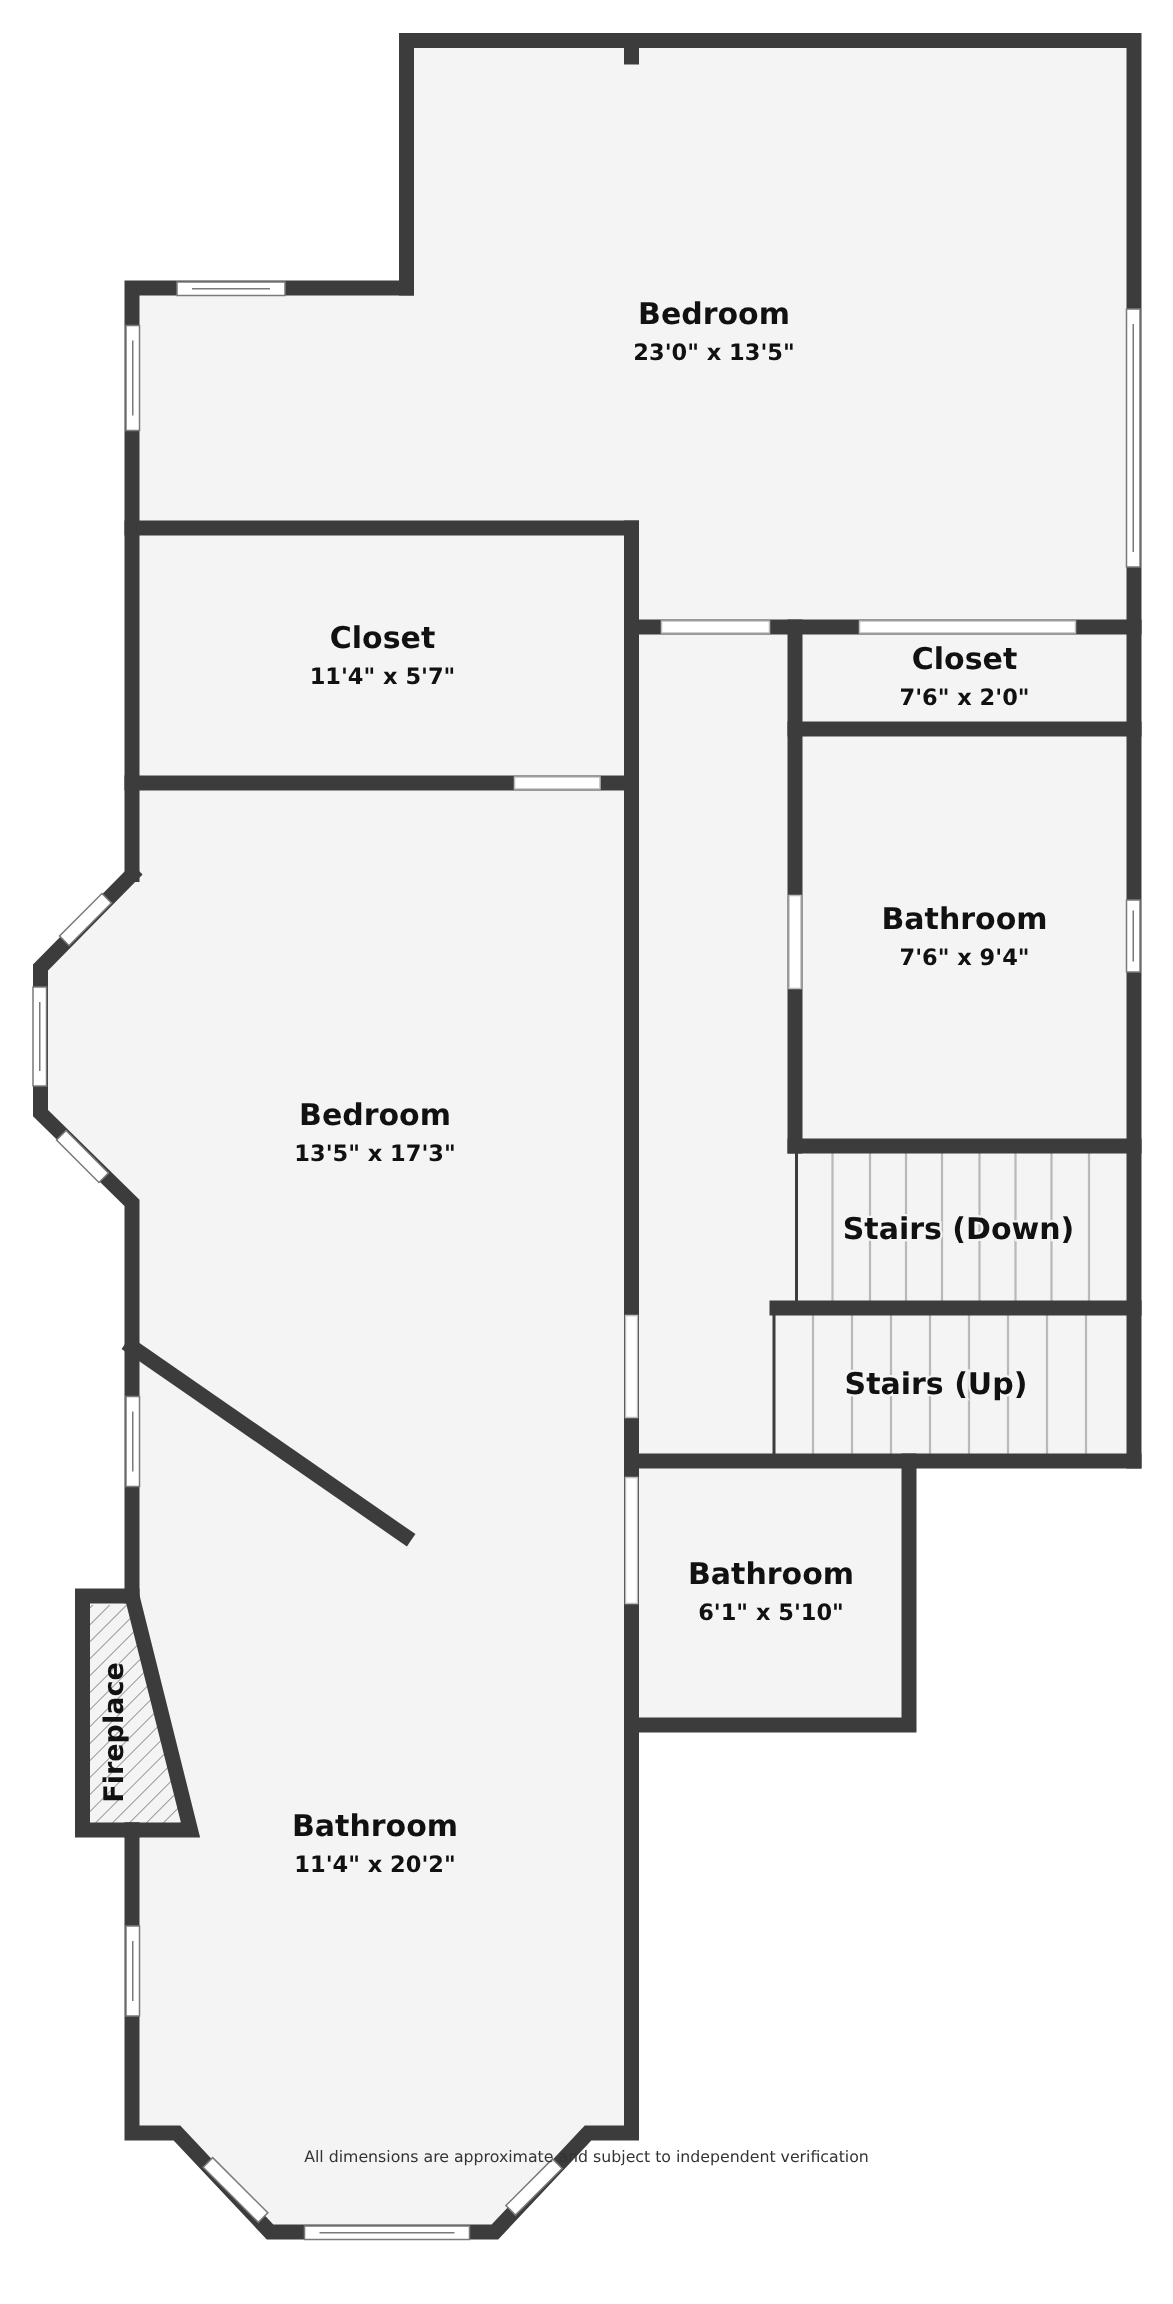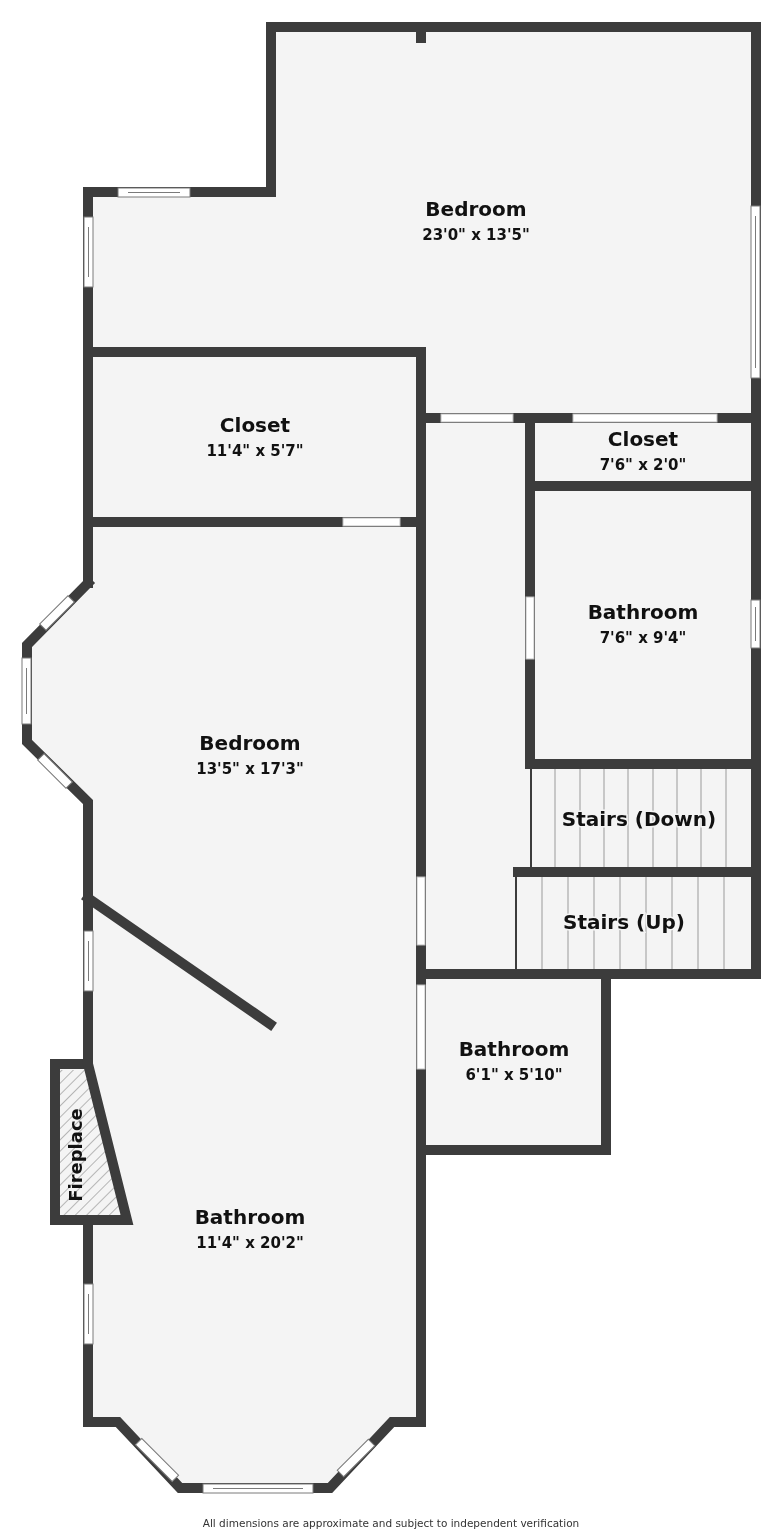--- a/index.html
+++ b/index.html
@@ -1,21 +1,21 @@
 <!DOCTYPE html>
 <html><head>
   <meta charset="utf-8">
   <style>
     html, body { margin: 0; padding: 0; background: #ffffff; }
     body { width: 782px; height: 1536px; position: relative; overflow: hidden; }
     #plan { position: absolute; left: 0; top: 0; }
     .room-label { font-family: "DejaVu Sans", sans-serif; font-weight: bold; font-size: 20px; fill: #111; text-anchor: middle; paint-order: stroke; stroke: #f4f4f4; stroke-width: 3px; }
     .room-dim { font-family: "DejaVu Sans", sans-serif; font-weight: bold; font-size: 15px; fill: #111; text-anchor: middle; paint-order: stroke; stroke: #f4f4f4; stroke-width: 3px; }
     .fp-label { font-family: "DejaVu Sans", sans-serif; font-weight: bold; font-size: 18px; fill: #111; text-anchor: middle; }
-    .footer { position: absolute; left: 0; width: 782px; top: 1517px; text-align: center; font-family: "DejaVu Sans", sans-serif; font-size: 10.5px; color: #333; }
+    .footer { position: absolute; left: 0; width: 782px; top: 1432px; text-align: center; font-family: "DejaVu Sans", sans-serif; font-size: 10.5px; color: #333; }
   </style>
 </head>
 <body>
 
 <svg id="plan" width="782" height="1536" viewBox="0 0 782 1536" xmlns="http://www.w3.org/2000/svg">
   <defs>
     <pattern id="hatch" patternUnits="userSpaceOnUse" width="8" height="8" patternTransform="rotate(45)">
       <rect width="8" height="8" fill="#f4f4f4"></rect>
       <line x1="0" y1="0" x2="0" y2="8" stroke="#8a8a8a" stroke-width="1.2"></line>
     </pattern>

